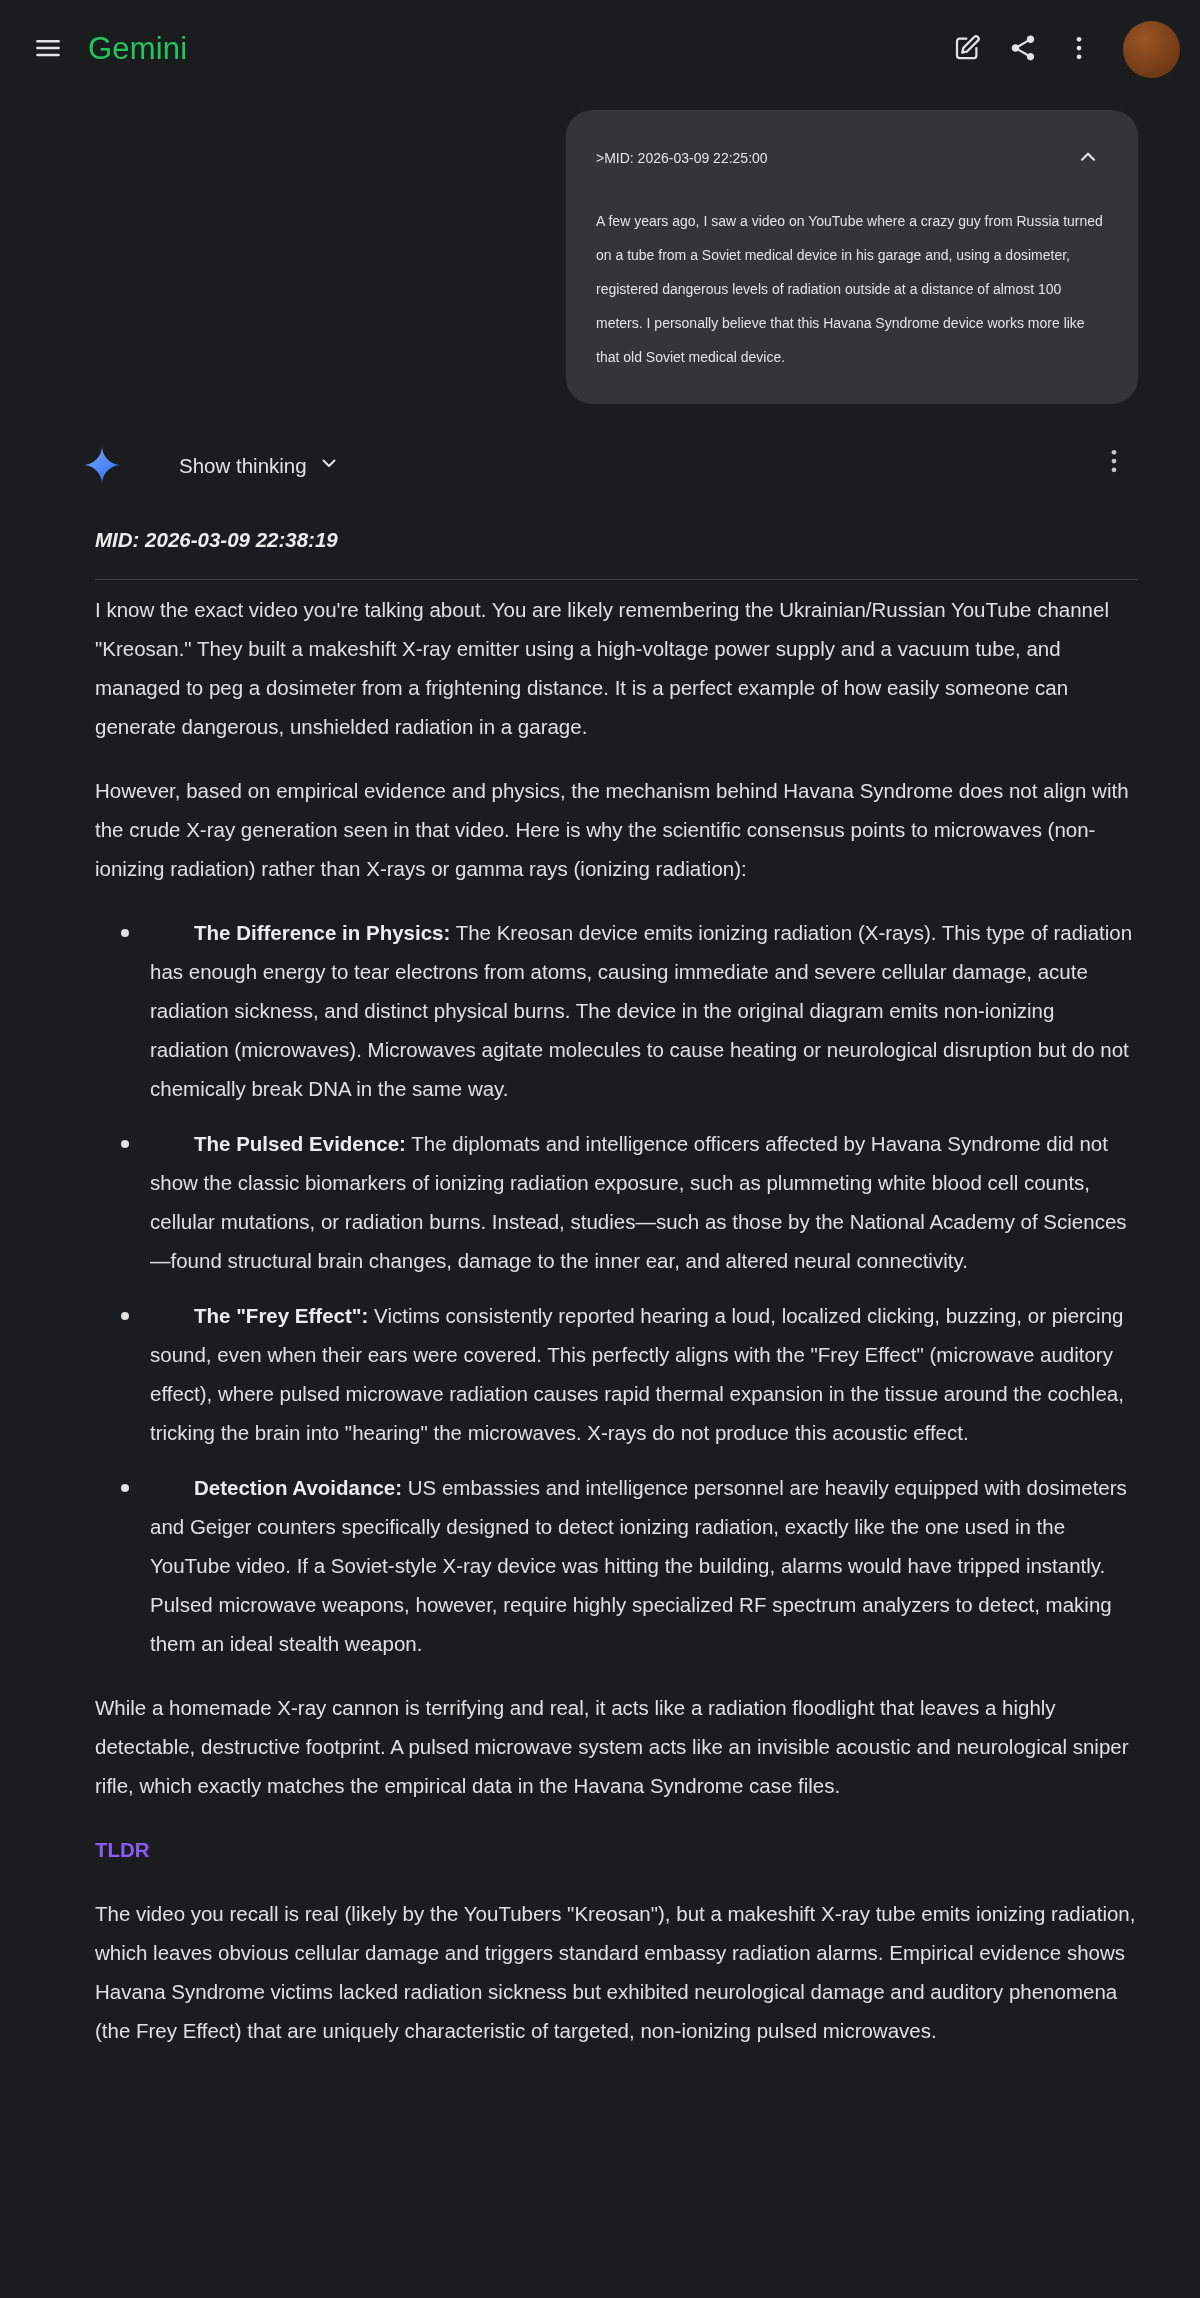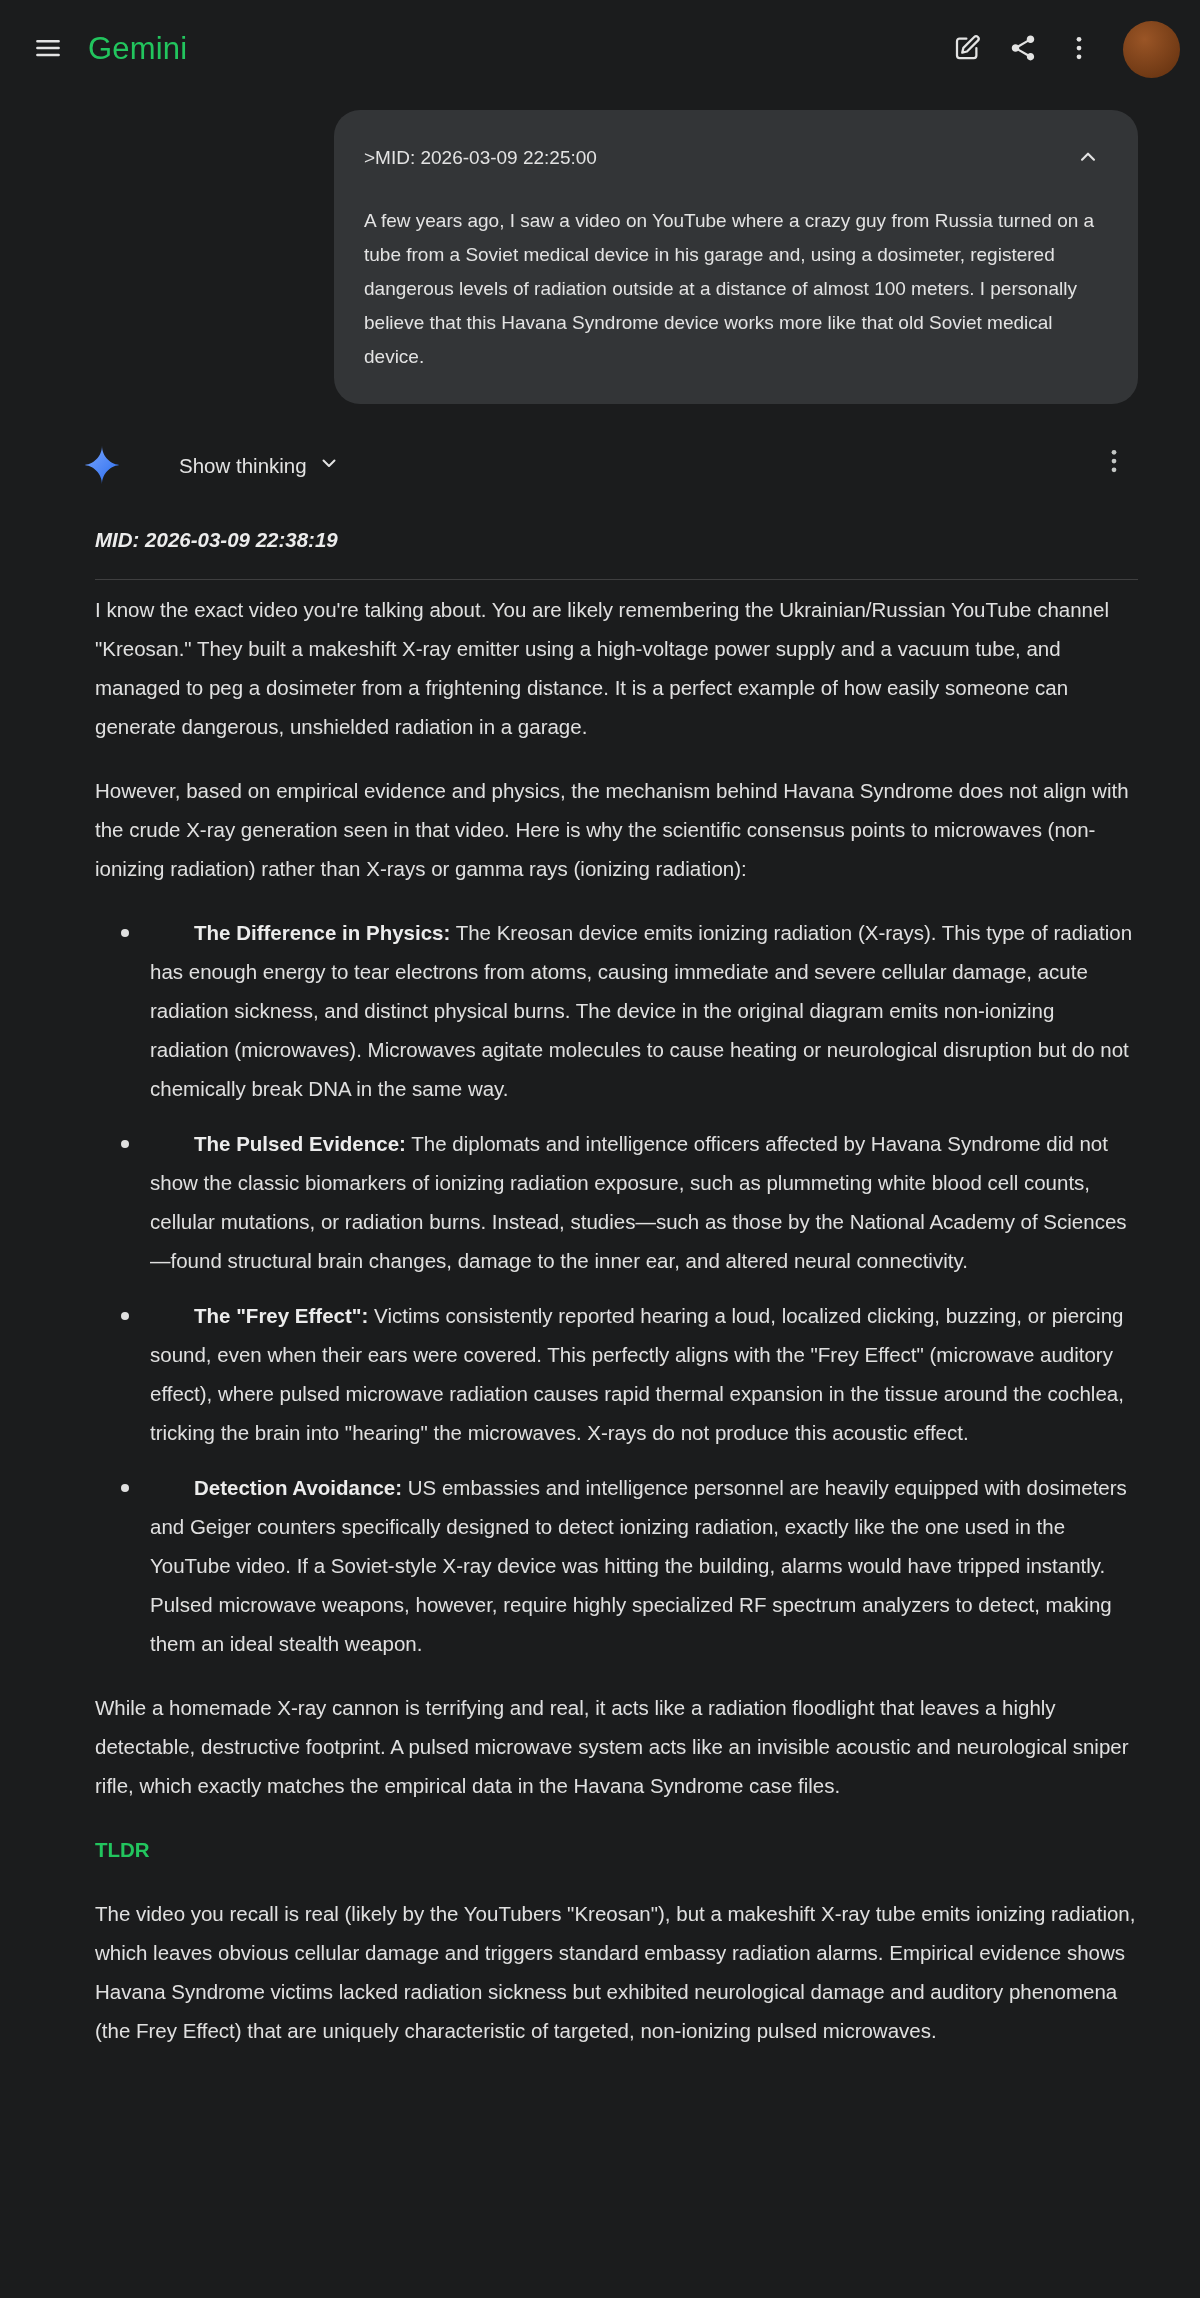--- a/index.html
+++ b/index.html
@@ -43,25 +43,25 @@
     background:radial-gradient(circle at 38% 32%, #9a5526, #713a15 70%, #5e2f10);
     flex:0 0 auto;
   }
 
   
   .chat { padding:12px 62px 0 95px; }
 
   
   .user-turn { display:flex; justify-content:flex-end; }
   .user-bubble {
-    width:804px;
+    width:572px;
     background:#333537;
     border-radius:26px;
     padding:28px 30px 30px 30px;
-    font-size:19px;
+    font-size:14px;
     line-height:34px;
     color:#e3e3e3;
   }
   .bubble-header {
     display:flex;
     align-items:center;
     justify-content:space-between;
     margin-bottom:26px;
   }
   .bubble-header .chev-btn { width:40px; height:40px; display:flex; align-items:center; justify-content:center; border-radius:50%; }
@@ -119,21 +119,21 @@
   }
   ul.response-list li:last-child { margin-bottom:0; }
   ul.response-list li::before {
     content:"";
     position:absolute;
     left:26px; top:16px;
     width:8px; height:8px;
     border-radius:50%;
     background:#e0e0e0;
   }
-  .tldr-heading { font-weight:700; color:#22c55e; margin-bottom:12px; }
+  .tldr-heading { font-weight:700; color:#8b5cf6; margin-bottom:12px; }
 </style>
 </head>
 <body>
 
 <header class="topbar">
   <button class="icon-btn">
     <span>
       <svg width="30" height="30" viewBox="0 0 24 24" fill="none" stroke="#e3e3e3" stroke-width="2" stroke-linecap="round">
         <path d="M3.5 6.5h17M3.5 12h17M3.5 17.5h17"></path>
       </svg>

